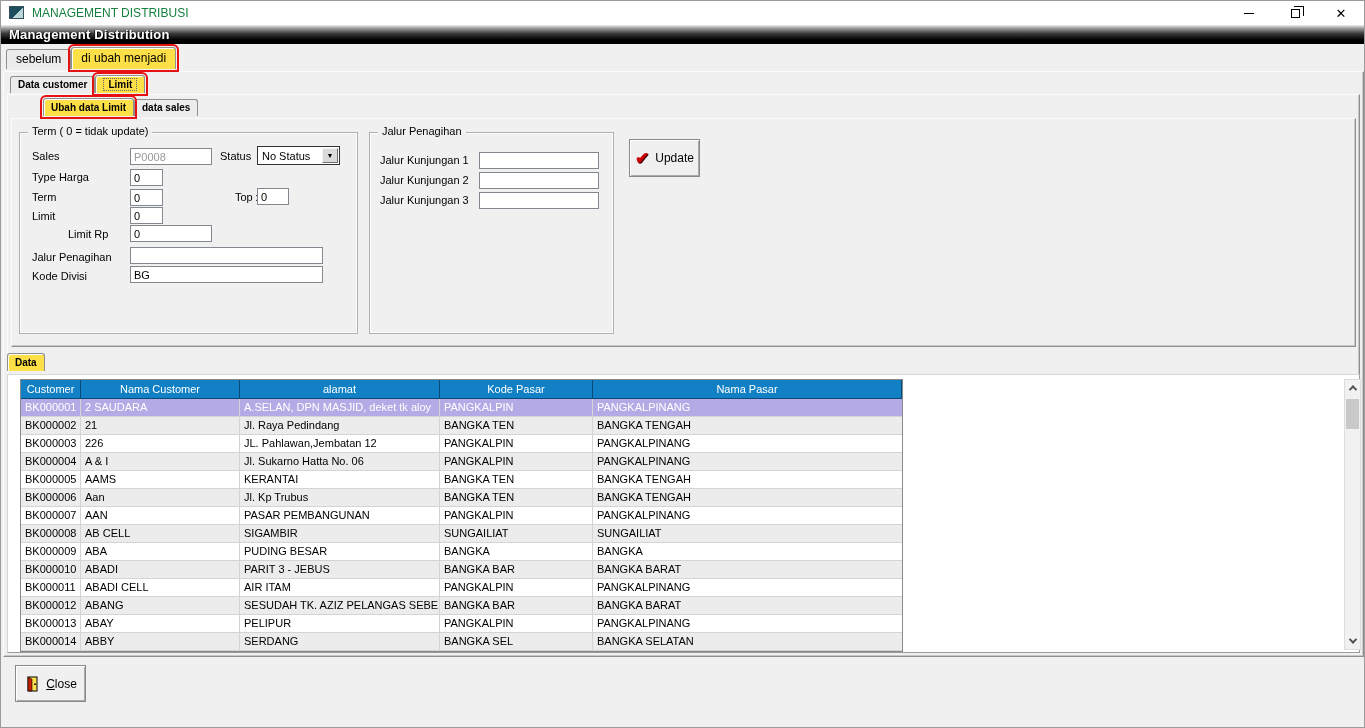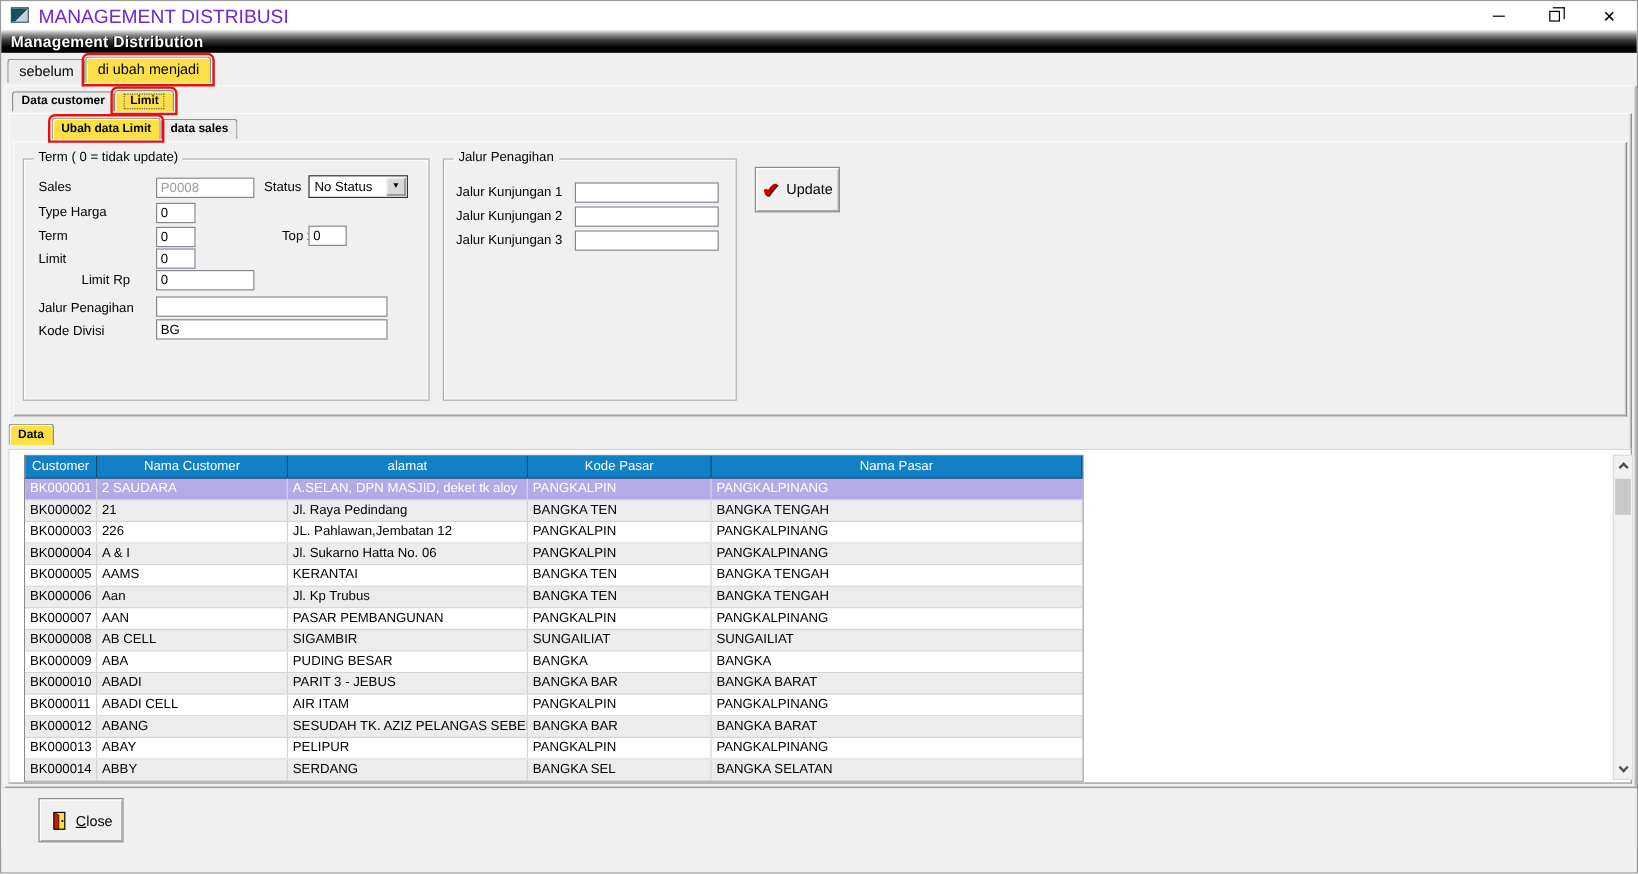--- a/index.html
+++ b/index.html
@@ -6,21 +6,21 @@
   html,body { background:#cfcfcf; }
   body { font-family:"Liberation Sans", sans-serif; }
   .window {
     position:relative; width:1365px; height:728px; background:#f0f0f0;
     border:1px solid #9b9b9b; overflow:hidden; font-size:11px; color:#000;
   }
   
   .titlebar { position:absolute; left:0; top:0; width:100%; height:24px; background:#ffffff; }
   .app-icon { position:absolute; left:8px; top:5px; width:15px; height:13px;
     background:linear-gradient(135deg,#1d4e5e 0 55%,#bcd6da 55% 100%); border:1px solid #35505a; }
-  .app-title { position:absolute; left:31px; top:5px; font-size:16px; color:#6d28d9; white-space:nowrap; }
+  .app-title { position:absolute; left:31px; top:5px; font-size:12px; color:#15803d; white-space:nowrap; }
   .winbtn { position:absolute; top:0; width:46px; height:24px; display:flex; align-items:center; justify-content:center; }
   .winbtn.min { right:92px; } .winbtn.restore { right:46px; } .winbtn.close { right:0; }
   .glyph-min { width:10px; height:0; border-top:1px solid #000; }
   .glyph-restore { position:relative; width:9px; height:9px; border:1px solid #000; background:#fff; }
   .glyph-restore::before { content:''; position:absolute; top:-4px; left:2px; width:9px; height:9px;
     border-top:1px solid #000; border-right:1px solid #000; }
   .glyph-close { font-size:13px; line-height:13px; color:#000; }
   
   .metal { background:linear-gradient(180deg,#efefef 0%,#9a9a9a 18%,#3a3a3a 45%,#000 78%,#000 100%); }
   .banner { position:absolute; left:0; top:24px; width:100%; height:19px; }
@@ -75,21 +75,21 @@
   
   .vscroll { position:absolute; left:1336px; top:4px; width:17px; height:271px; background:#f1f1f1; border:1px solid #dcdcdc; }
   .varrow { position:absolute; left:0; width:15px; height:16px; display:flex; align-items:center; justify-content:center; }
   .varrow.up { top:0; } .varrow.down { bottom:0; }
   .chev { width:6px; height:6px; border-left:2px solid #505050; border-top:2px solid #505050; }
   .chev.up { transform:rotate(45deg) translate(1px,1px); }
   .chev.down { transform:rotate(225deg) translate(1px,1px); }
   .vthumb { position:absolute; left:1px; top:19px; width:13px; height:30px; background:#c9c9c9; }
   
   .bottom-panel { position:absolute; left:0; top:656px; width:100%; height:51px; background:#f0f0f0; }
-  .close-btn { left:31px; top:8px; width:71px; height:37px; font-size:12px; }
+  .close-btn { left:14px; top:8px; width:71px; height:37px; font-size:12px; }
   .door-icon { margin-right:7px; }
   u { text-decoration:underline; }
 </style>
 </head>
 <body>
 
 <div class="window">
 
   <div class="titlebar">
     <div class="app-icon"></div>

